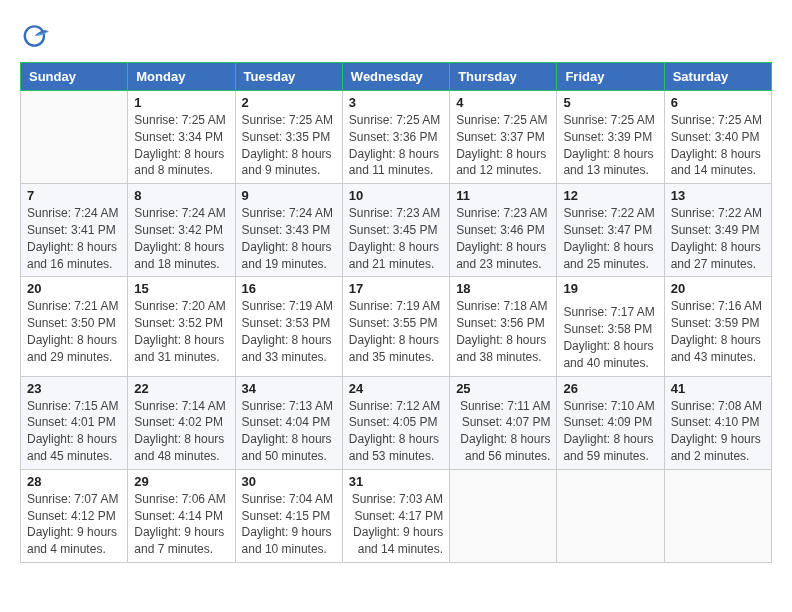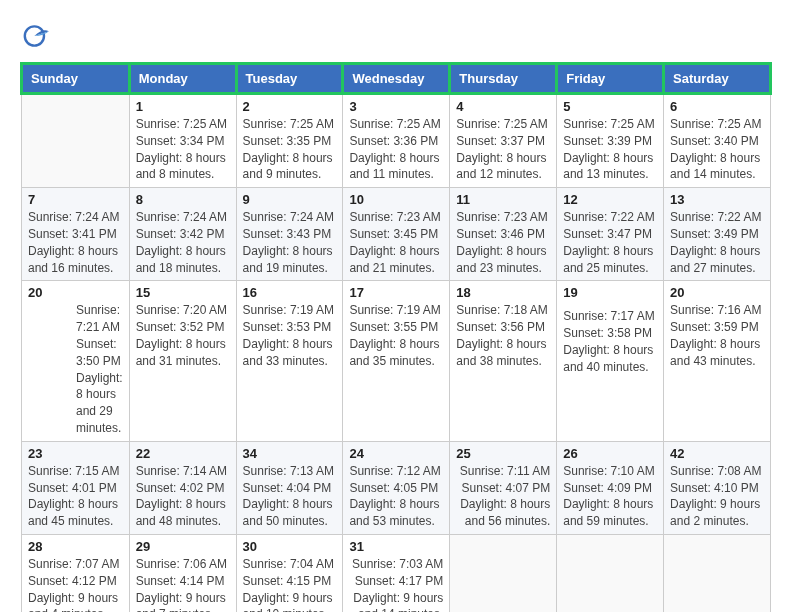--- a/index.html
+++ b/index.html
@@ -52,21 +52,21 @@
       border-collapse: collapse;
       font-size: 11px;
     }
     .calendar th {
       background-color: #3a6fbe;
       color: #fff;
       text-align: left;
       padding: 6px 8px;
       font-size: 13px;
       font-weight: bold;
-      border: 3px solid #22c55e;
+      border: 1px solid #22c55e;
     }
     .calendar td {
       vertical-align: top;
       border: 1px solid #ccc;
       padding: 4px 6px;
       width: calc(100% / 7);
       min-height: 80px;
       height: 90px;
       background: #fff;
     }
@@ -204,21 +204,21 @@
         <td>
           <div class="day-number">13</div>
           <div class="day-info" style="white-space: pre-line;">Sunrise: 7:22 AM
 Sunset: 3:49 PM
 Daylight: 8 hours and 27 minutes.</div>
         </td>
       </tr>
       <tr>
         <td>
           <div class="day-number">20</div>
-          <div class="day-info" style="white-space: pre-line; margin-left: 48px;">Sunrise: 7:21 AM
+          <div class="day-info" style="white-space: pre-line;">Sunrise: 7:21 AM
 Sunset: 3:50 PM
 Daylight: 8 hours and 29 minutes.</div>
         </td>
         <td>
           <div class="day-number">15</div>
           <div class="day-info" style="white-space: pre-line;">Sunrise: 7:20 AM
 Sunset: 3:52 PM
 Daylight: 8 hours and 31 minutes.</div>
         </td>
         <td>
@@ -283,21 +283,21 @@
 Sunset: 4:07 PM
 Daylight: 8 hours and 56 minutes.</div>
         </td>
         <td>
           <div class="day-number">26</div>
           <div class="day-info" style="white-space: pre-line;">Sunrise: 7:10 AM
 Sunset: 4:09 PM
 Daylight: 8 hours and 59 minutes.</div>
         </td>
         <td>
-          <div class="day-number">42</div>
+          <div class="day-number">41</div>
           <div class="day-info" style="white-space: pre-line;">Sunrise: 7:08 AM
 Sunset: 4:10 PM
 Daylight: 9 hours and 2 minutes.</div>
         </td>
       </tr>
       <tr>
         <td>
           <div class="day-number">28</div>
           <div class="day-info" style="white-space: pre-line;">Sunrise: 7:07 AM
 Sunset: 4:12 PM

